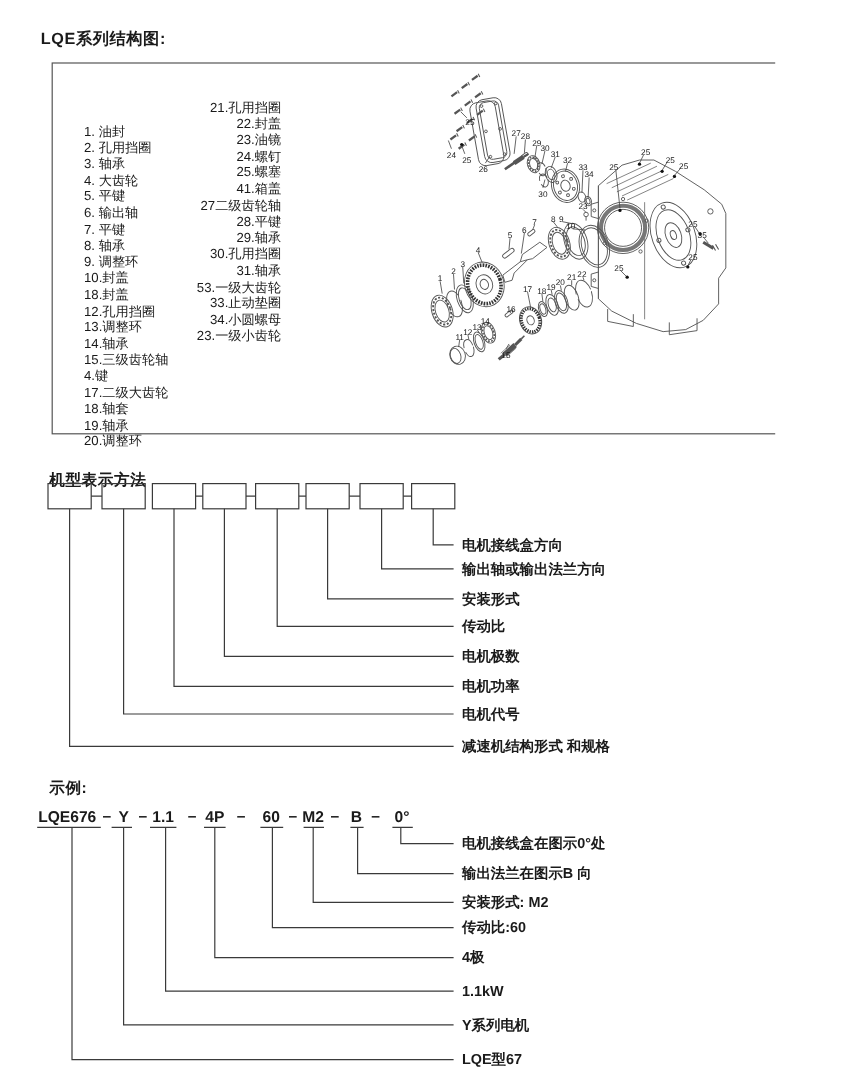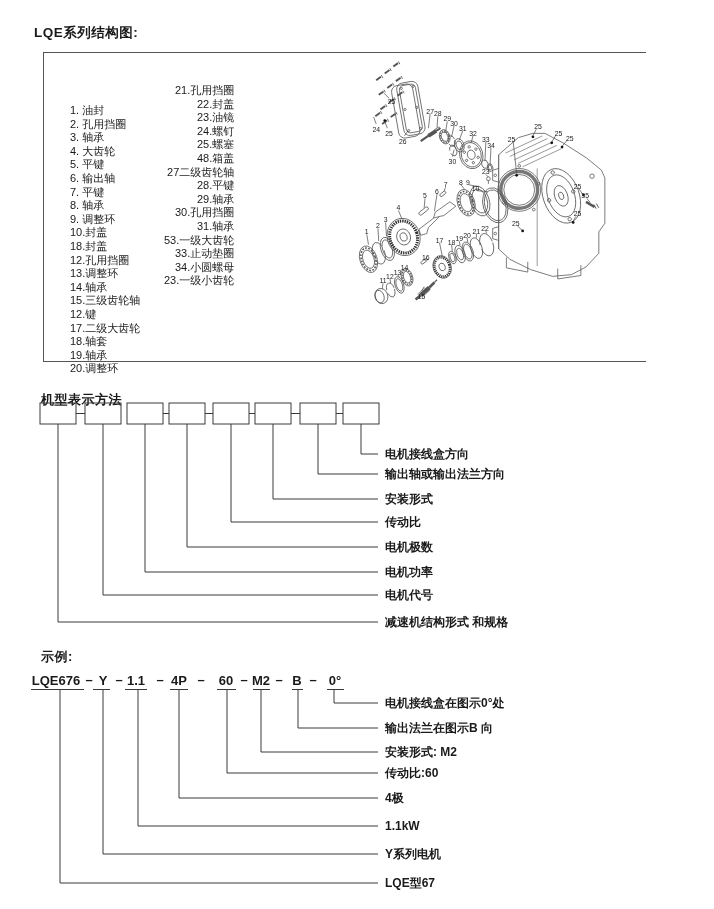--- a/index.html
+++ b/index.html
@@ -34,33 +34,33 @@
       <div>6. 输出轴</div>
       <div>7. 平键</div>
       <div>8. 轴承</div>
       <div>9. 调整环</div>
       <div>10.封盖</div>
       <div>18.封盖</div>
       <div>12.孔用挡圈</div>
       <div>13.调整环</div>
       <div>14.轴承</div>
       <div>15.三级齿轮轴</div>
-      <div>12.键</div>
+      <div>4.键</div>
       <div>17.二级大齿轮</div>
       <div>18.轴套</div>
       <div>19.轴承</div>
       <div>20.调整环</div>
     </div>
   <div class="plist" id="parts-col2" style="left:164px;top:84px;text-align:right;">
       <div>21.孔用挡圈</div>
       <div>22.封盖</div>
       <div>23.油镜</div>
       <div>24.螺钉</div>
       <div>25.螺塞</div>
-      <div>48.箱盖</div>
+      <div>41.箱盖</div>
       <div>27二级齿轮轴</div>
       <div>28.平键</div>
       <div>29.轴承</div>
       <div>30.孔用挡圈</div>
       <div>31.轴承</div>
       <div>53.一级大齿轮</div>
       <div>33.止动垫圈</div>
       <div>34.小圆螺母</div>
       <div>23.一级小齿轮</div>
     </div>

